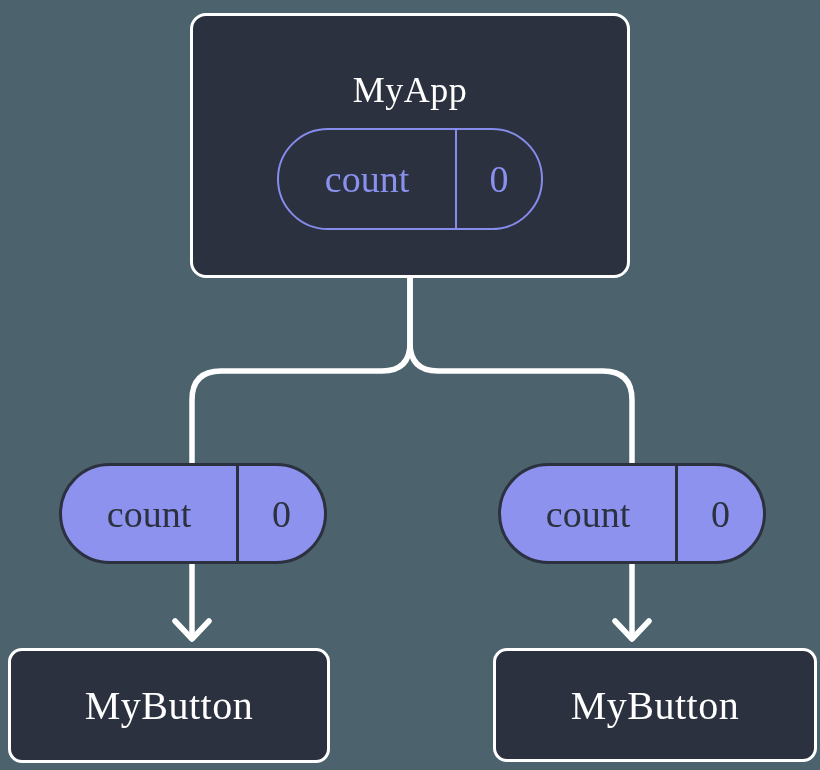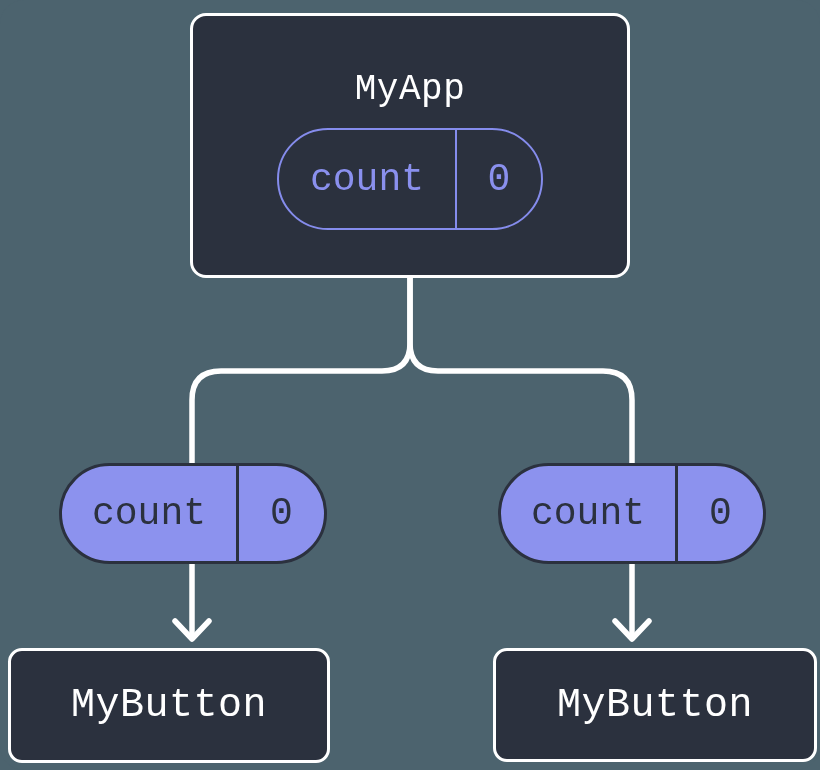--- a/index.html
+++ b/index.html
@@ -5,21 +5,21 @@
   html, body {
     margin: 0;
     padding: 0;
     background: #4c636e;
   }
   .canvas {
     position: relative;
     width: 820px;
     height: 770px;
     background: #4c636e;
-    font-family: Liberation Mono, monospace;
+    font-family: Liberation Serif, serif;
     overflow: hidden;
     border-radius: 24px;
   }
   svg.connectors {
     position: absolute;
     left: 0; top: 0;
     width: 820px; height: 770px;
     display: block;
   }
   .node {

